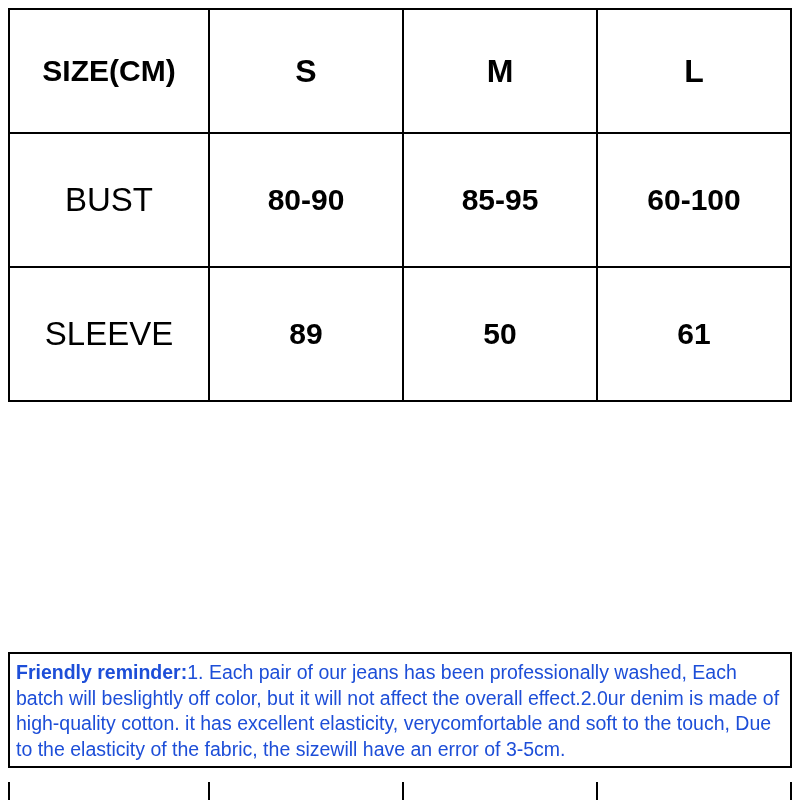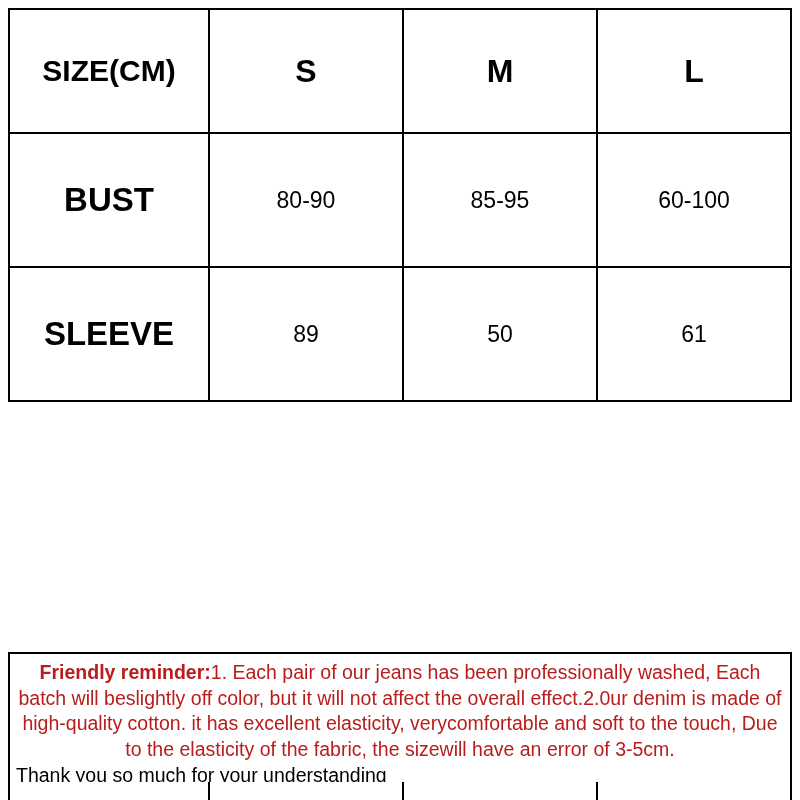--- a/index.html
+++ b/index.html
@@ -48,29 +48,29 @@
     font-size: 30px;
     font-weight: bold;
     letter-spacing: 0px;
   }
   .hdr-size {
     font-size: 32px;
     font-weight: bold;
   }
   .row-label {
     font-size: 33px;
-    font-weight: bold;
+    font-weight: normal;
   }
   .row-label.tight {
     font-size: 32px;
     letter-spacing: -0.5px;
   }
   .cell-val {
-    font-size: 23px;
-    font-weight: normal;
+    font-size: 30px;
+    font-weight: bold;
   }
 
   .size-table tr.header-row td { height: 122px; }
   .size-table tr.data-row td { height: 132px; }
 
   .note-box {
     position: absolute;
     left: 8px;
     top: 652px;
     width: 784px;
@@ -79,23 +79,22 @@
     border-right: 2px solid #000000;
     border-bottom: 2px solid #000000;
     border-top: 2px solid #000000;
     padding: 6px 6px 4px 6px;
     background: #ffffff;
   }
 
   .note-text {
     font-size: 19.5px;
     line-height: 25.5px;
-    color: #b91c1c;
+    color: #1d4ed8;
     margin: 0;
-    text-align: center;
   }
   .note-text b { font-weight: bold; }
 
   .note-thanks {
     font-size: 19.5px;
     line-height: 25.5px;
     margin: 0;
     padding-top: 1px;
   }
 
@@ -175,21 +174,20 @@
         <td>
           <span class="cell-val">61</span>
         </td>
       </tr>
 
     </tbody>
   </table>
 
   <div class="note-box">
     <p class="note-text"><b>Friendly reminder:</b><span>1. Each pair of our jeans has been professionally washed, Each batch will beslightly off color, but it will not affect the overall effect.2.0ur denim is made of high-quality cotton. it has excellent elasticity, verycomfortable and soft to the touch, Due to the elasticity of the fabric, the sizewill have an error of 3-5cm.</span></p>
-    <p class="note-thanks">Thank you so much for your understanding</p>
   </div>
 
   <div class="bottom-strip">
     <div class="divider" style="left:198px"></div>
     <div class="divider" style="left:392px"></div>
     <div class="divider" style="left:586px"></div>
   </div>
 
 </div>
 

